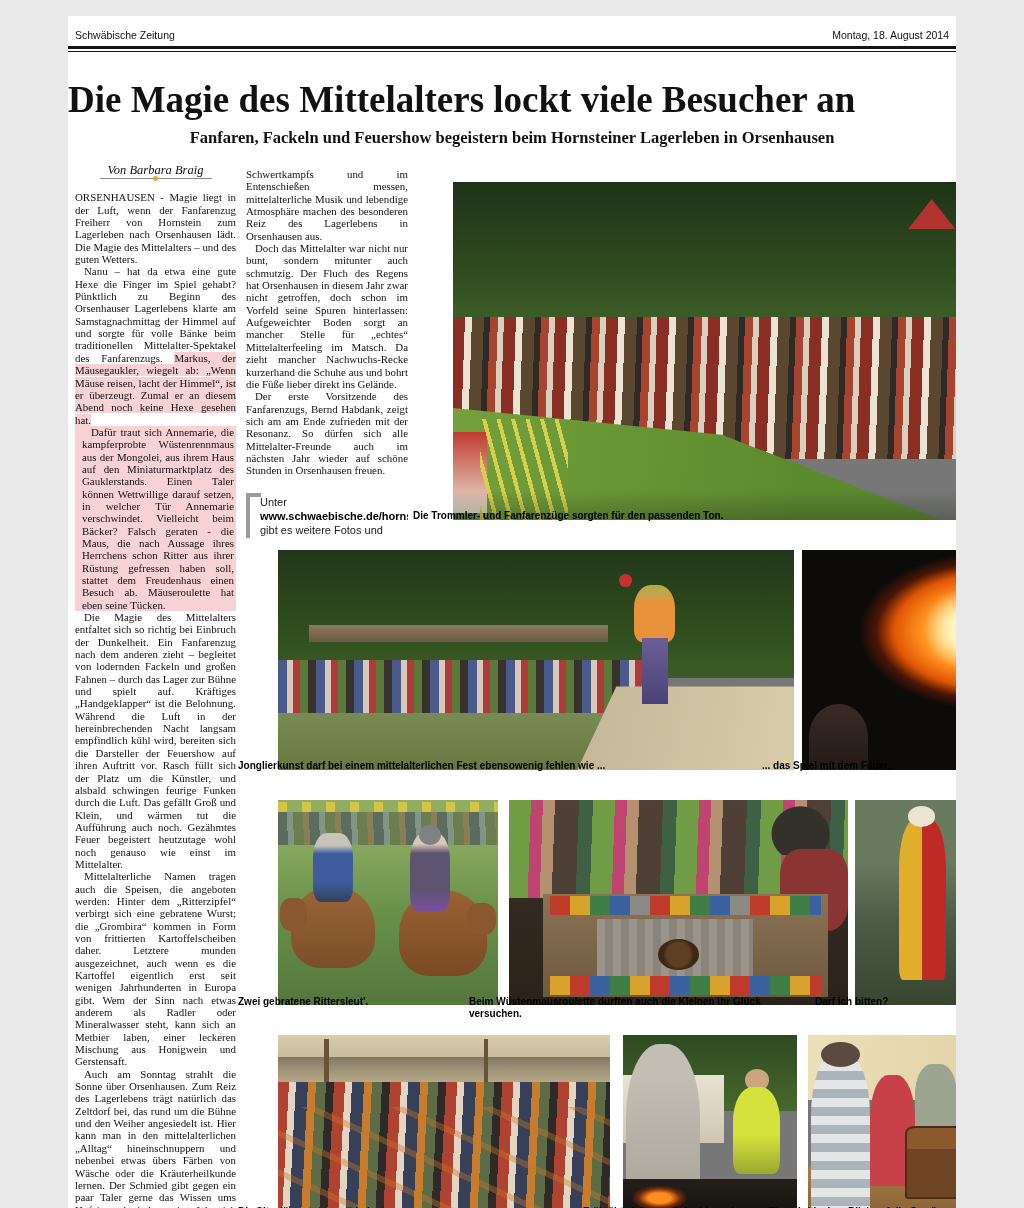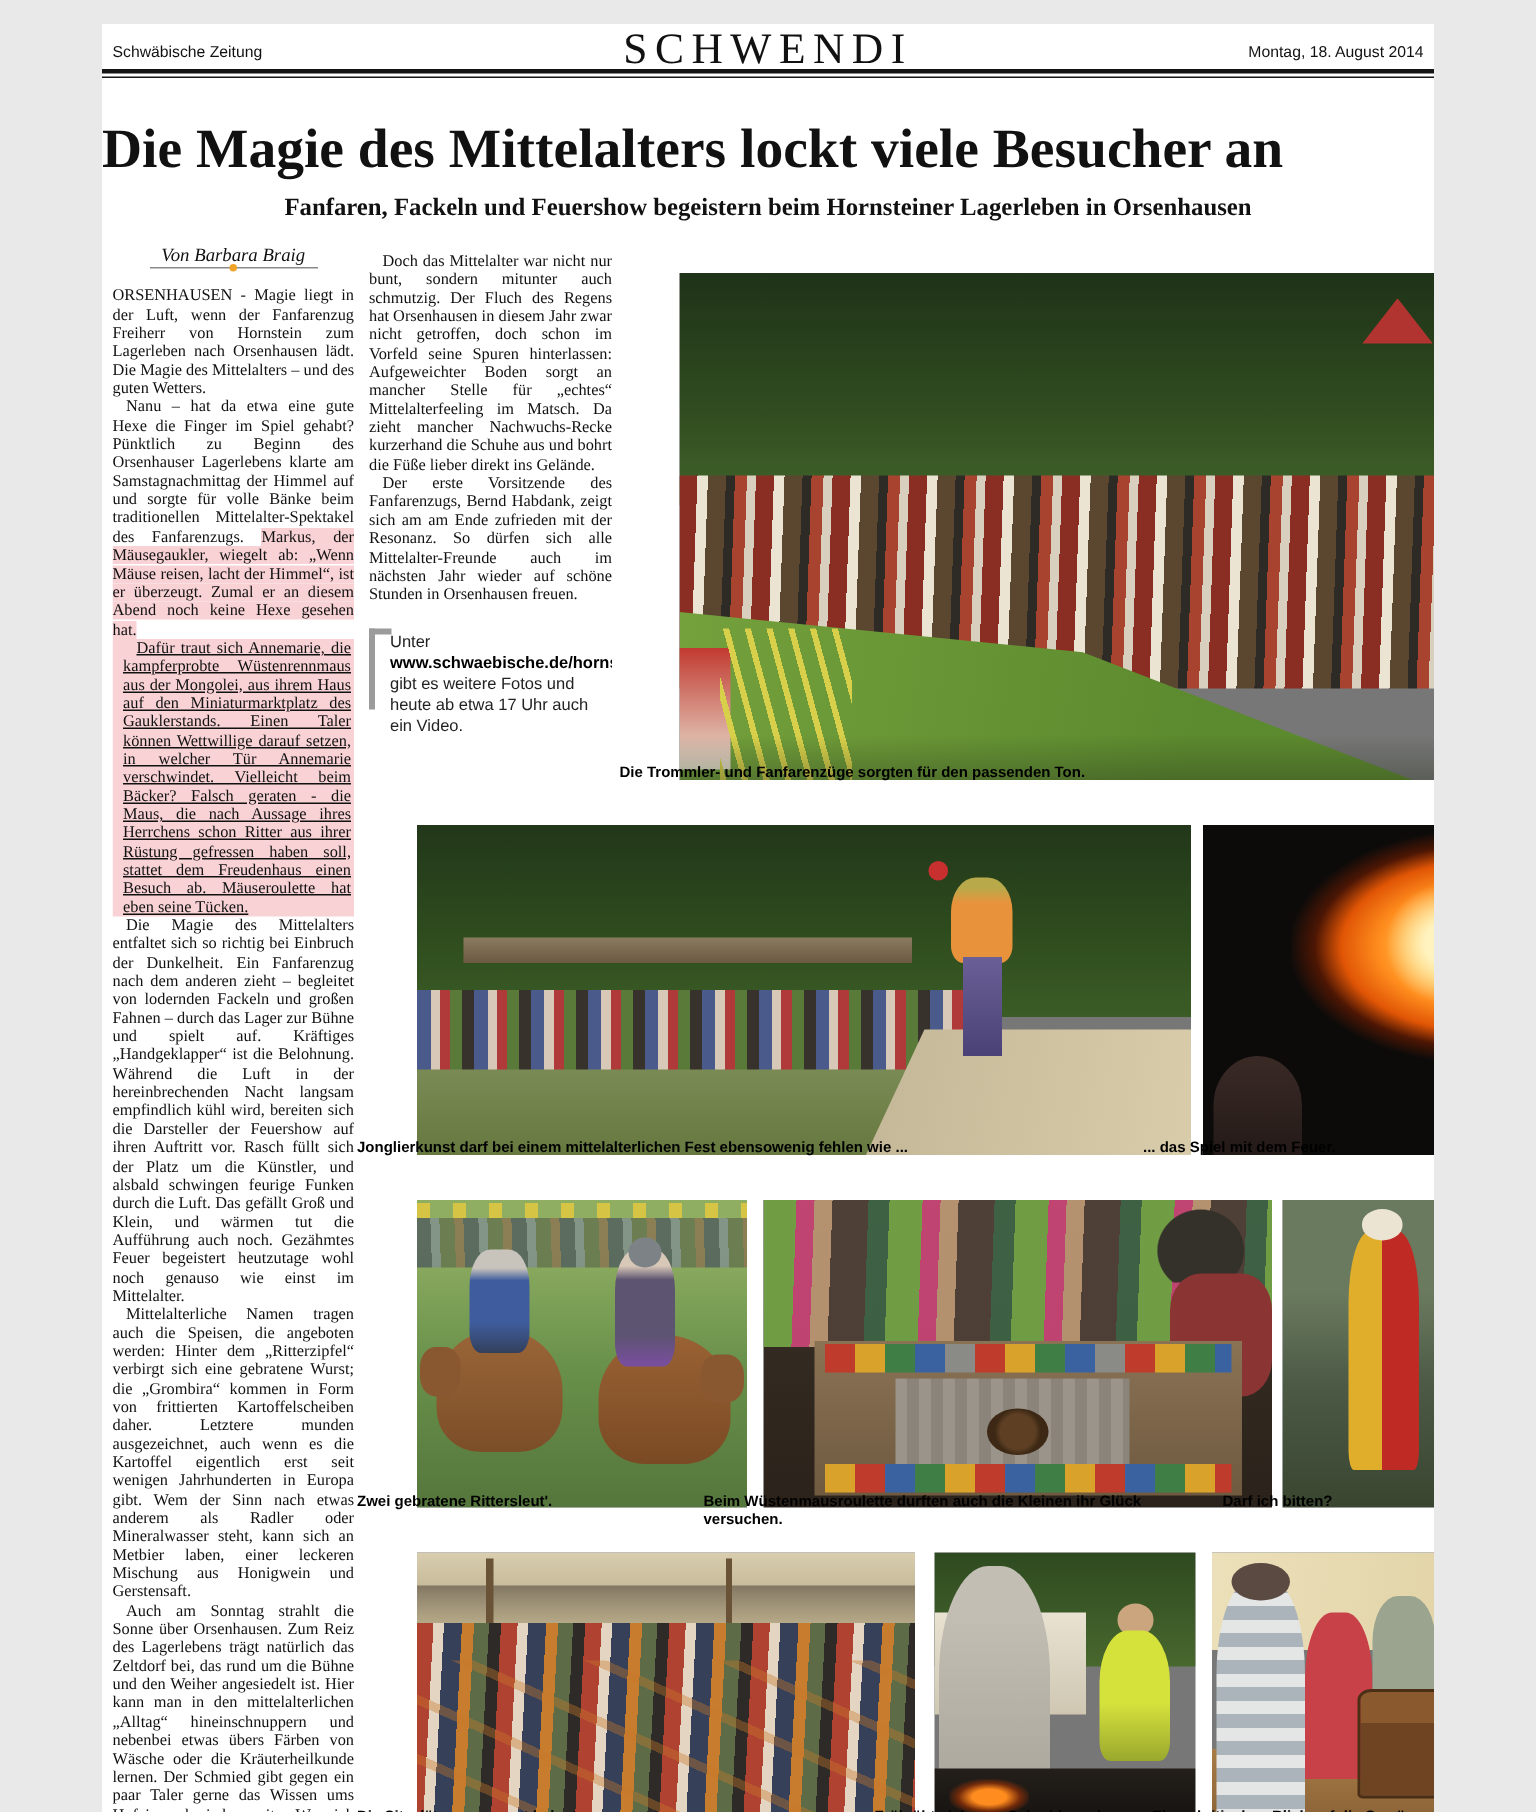--- a/index.html
+++ b/index.html
@@ -18,21 +18,21 @@
   .col{position:absolute;font-size:10.9px;line-height:12.35px;text-align:justify;hyphens:auto;overflow:hidden;}
   .col p{margin:0;}
   .col p.ind{text-indent:9px;}
   .col1{left:7px;top:148px;width:161px;height:1056px;}
   .col2{left:178px;top:152px;width:162px;height:370px;}
   .byline{text-align:center;font-style:italic;font-size:12.5px;margin-bottom:2px;}
   .byline-rule{position:relative;width:112px;margin:2px auto 7px auto;border-top:1px solid #8a8a8a;height:5px;}
   .byline-rule .dot{position:absolute;left:50%;top:-3px;width:5px;height:5px;margin-left:-2.5px;border-radius:50%;
         background:var(--byline-dot,#f0a32a);}
   .hl{background:var(--highlight,#f8d2d5);}
-  .hl-block{background:var(--highlight,#f8d2d5);margin-left:-7px;padding-left:7px;margin-right:-2px;padding-right:2px;text-decoration:underline;}
+  .hl-block{background:var(--highlight,#f8d2d5);margin-left:-7px;padding-left:7px;margin-right:-2px;padding-right:2px;}
   
   .infobox{position:relative;margin-top:16px;padding:2px 0 2px 14px;
         font-family:"Liberation Sans",sans-serif;font-size:11px;line-height:14px;color:#222;text-align:left;hyphens:none;}
   .infobox::before{content:"";position:absolute;left:0;top:0;width:4px;height:54px;background:#9b9b9b;}
   .infobox::after{content:"";position:absolute;left:0;top:0;width:15px;height:4px;background:#9b9b9b;}
   .infobox b{color:#000;}
   
   .photo{position:absolute;overflow:hidden;background:#777;}
   .photo i{position:absolute;display:block;}
   .cap{position:absolute;font-family:"Liberation Sans",sans-serif;font-weight:bold;font-size:10px;color:#000;
@@ -56,21 +56,20 @@
   #cap-seating{left:170px;top:1190px;width:332px;}
   #cap-smith{left:515px;top:1190px;width:180px;}
   #cap-spices{left:700px;top:1190px;width:324px;}
 </style>
 </head>
 <body>
 
 <div class="page">
 
   <span class="paper-name">Schwäbische Zeitung</span>
-  <h1 class="section-title">SCHWENDI</h1>
   <span class="date-line">Montag, 18. August 2014</span>
   <div class="masthead-rule"></div>
 
   <h2 class="headline">Die Magie des Mittelalters lockt viele Besucher an</h2>
   <h3 class="subheadline">Fanfaren, Fackeln und Feuershow begeistern beim Hornsteiner Lagerleben in Orsenhausen</h3>
 
   <div class="col col1">
     <div class="byline">Von Barbara Braig</div>
     <div class="byline-rule">
         <i class="dot"></i>
@@ -78,20 +77,21 @@
     <p>ORSENHAUSEN - Magie liegt in der Luft, wenn der Fanfarenzug Freiherr von Hornstein zum Lagerleben nach Orsenhausen lädt. Die Magie des Mittelalters – und des guten Wetters.</p>
     <p class="ind"><span>Nanu – hat da etwa eine gute Hexe die Finger im Spiel gehabt? Pünktlich zu Beginn des Orsenhauser Lagerlebens klarte am Samstagnachmittag der Himmel auf und sorgte für volle Bänke beim traditionellen Mittelalter-Spektakel des Fanfarenzugs. </span><span class="hl">Markus, der Mäusegaukler, wiegelt ab: „Wenn Mäuse reisen, lacht der Himmel“, ist er überzeugt. Zumal er an diesem Abend noch keine Hexe gesehen hat.</span></p>
     <p class="ind hl-block">Dafür traut sich Annemarie, die kampferprobte Wüstenrennmaus aus der Mongolei, aus ihrem Haus auf den Miniaturmarktplatz des Gauklerstands. Einen Taler können Wettwillige darauf setzen, in welcher Tür Annemarie verschwindet. Vielleicht beim Bäcker? Falsch geraten - die Maus, die nach Aussage ihres Herrchens schon Ritter aus ihrer Rüstung gefressen haben soll, stattet dem Freudenhaus einen Besuch ab. Mäuseroulette hat eben seine Tücken.</p>
     <p class="ind">Die Magie des Mittelalters entfaltet sich so richtig bei Einbruch der Dunkelheit. Ein Fanfarenzug nach dem anderen zieht – begleitet von lodernden Fackeln und großen Fahnen – durch das Lager zur Bühne und spielt auf. Kräftiges „Handgeklapper“ ist die Belohnung. Während die Luft in der hereinbrechenden Nacht langsam empfindlich kühl wird, bereiten sich die Darsteller der Feuershow auf ihren Auftritt vor. Rasch füllt sich der Platz um die Künstler, und alsbald schwingen feurige Funken durch die Luft. Das gefällt Groß und Klein, und wärmen tut die Aufführung auch noch. Gezähmtes Feuer begeistert heutzutage wohl noch genauso wie einst im Mittelalter.</p>
     <p class="ind">Mittelalterliche Namen tragen auch die Speisen, die angeboten werden: Hinter dem „Ritterzipfel“ verbirgt sich eine gebratene Wurst; die „Grombira“ kommen in Form von frittierten Kartoffelscheiben daher. Letztere munden ausgezeichnet, auch wenn es die Kartoffel eigentlich erst seit wenigen Jahrhunderten in Europa gibt. Wem der Sinn nach etwas anderem als Radler oder Mineralwasser steht, kann sich an Metbier laben, einer leckeren Mischung aus Honigwein und Gerstensaft.</p>
     <p class="ind">Auch am Sonntag strahlt die Sonne über Orsenhausen. Zum Reiz des Lagerlebens trägt natürlich das Zeltdorf bei, das rund um die Bühne und den Weiher angesiedelt ist. Hier kann man in den mittelalterlichen „Alltag“ hineinschnuppern und nebenbei etwas übers Färben von Wäsche oder die Kräuterheilkunde lernen. Der Schmied gibt gegen ein paar Taler gerne das Wissen ums Hufeisenschmieden weiter. Wer sich hier zum temporären Lehrling machen lässt, muss ordentlich ranklotzen – es gilt, mittels Fußkraft das Feuer zu entfachen. „Net mit Gewalt, mit Gefühl“, empfiehlt der Lehrmeister an dieser Stelle und freut sich, dass er andere für sich arbeiten lassen darf.</p>
 
   </div>
 
   <div class="col col2">
+    <p>Schwertkampfs und im Entenschießen messen, mittelalterliche Musik und lebendige Atmosphäre machen des besonderen Reiz des Lagerlebens in Orsenhausen aus.</p>
     <p class="ind">Doch das Mittelalter war nicht nur bunt, sondern mitunter auch schmutzig. Der Fluch des Regens hat Orsenhausen in diesem Jahr zwar nicht getroffen, doch schon im Vorfeld seine Spuren hinterlassen: Aufgeweichter Boden sorgt an mancher Stelle für „echtes“ Mittelalterfeeling im Matsch. Da zieht mancher Nachwuchs-Recke kurzerhand die Schuhe aus und bohrt die Füße lieber direkt ins Gelände.</p>
     <p class="ind">Der erste Vorsitzende des Fanfarenzugs, Bernd Habdank, zeigt sich am am Ende zufrieden mit der Resonanz. So dürfen sich alle Mittelalter-Freunde auch im nächsten Jahr wieder auf schöne Stunden in Orsenhausen freuen.</p>
     <aside class="infobox">
       <span>Unter </span><b>www.schwaebische.de/hornsteiner</b><span> gibt es weitere Fotos und heute ab etwa 17 Uhr auch ein Video.</span>
     </aside>
   </div>
 
   <figure class="photo" id="ph-top">
     <i style="left:0;top:0;right:0;height:46%;background:linear-gradient(180deg,#1f3318,#2f4a1f 55%,#41642a)"></i>
     <i style="right:2%;top:6%;width:9%;height:10%;background:#e9e4d4;clip-path:polygon(50% 0,100% 100%,0 100%)"></i>

